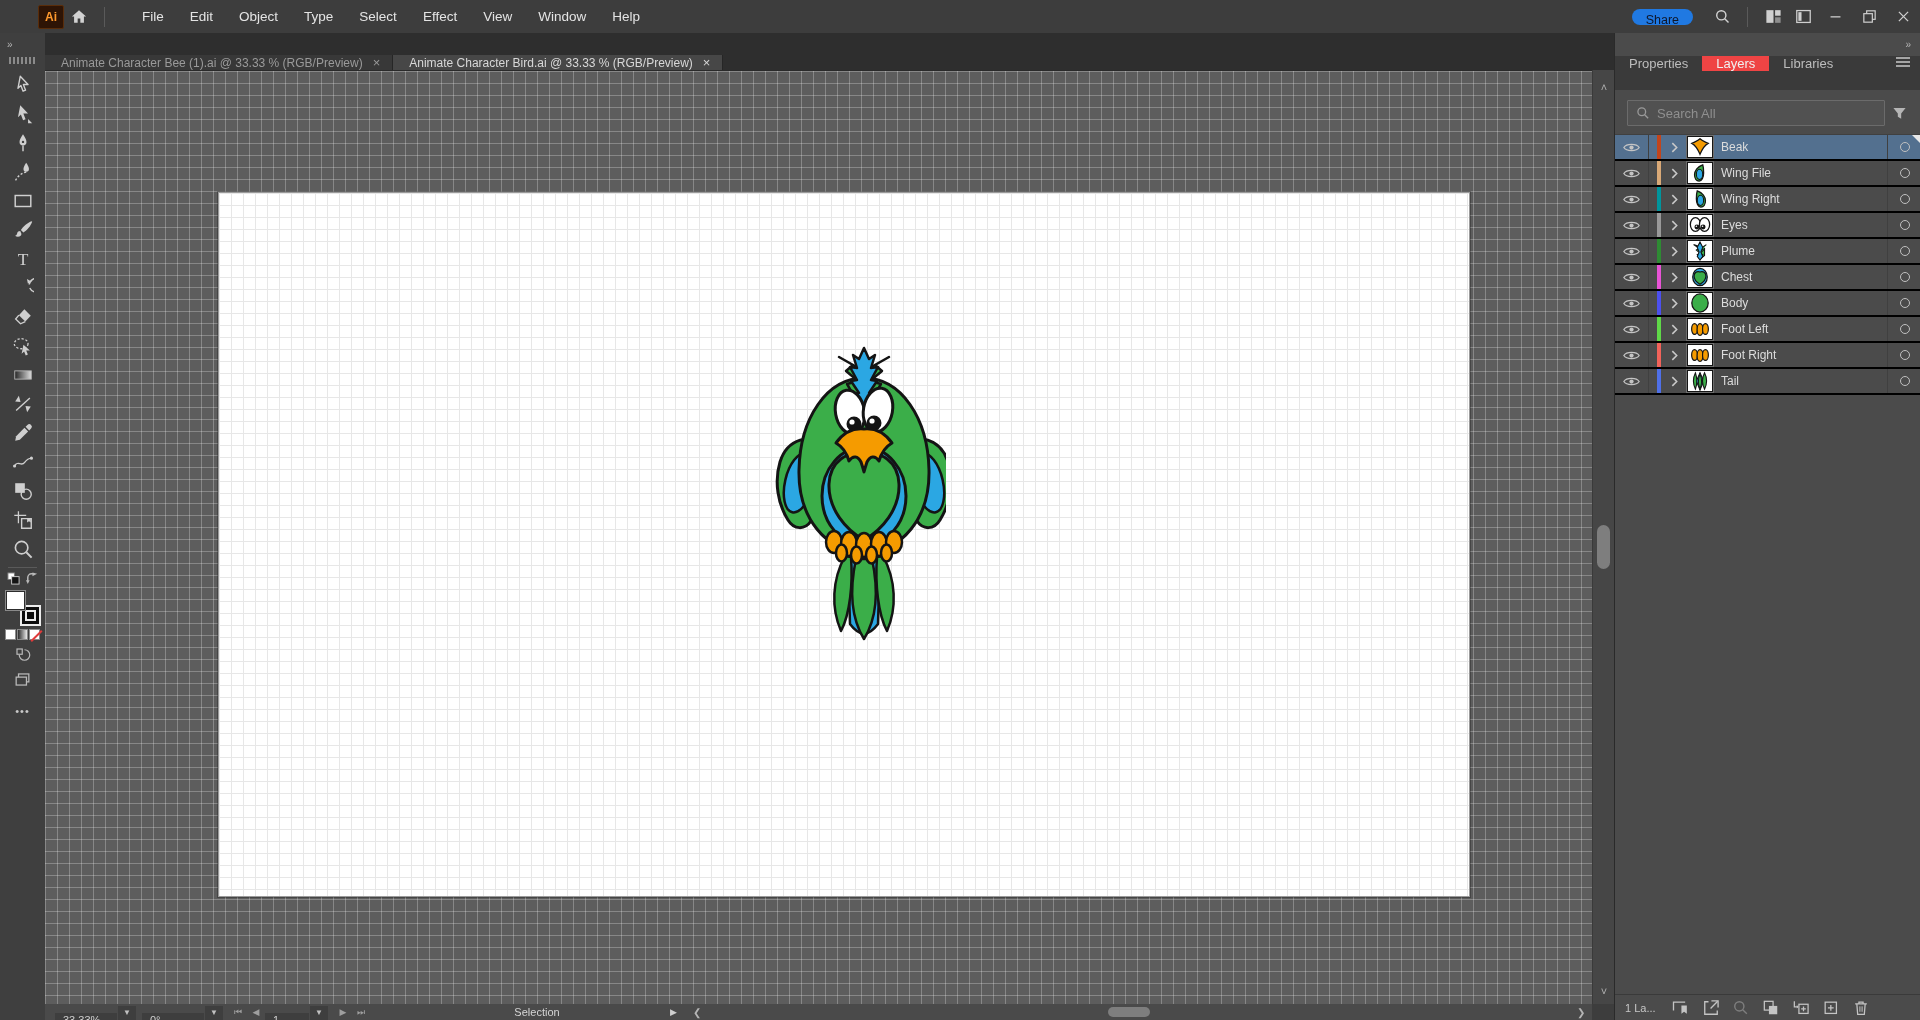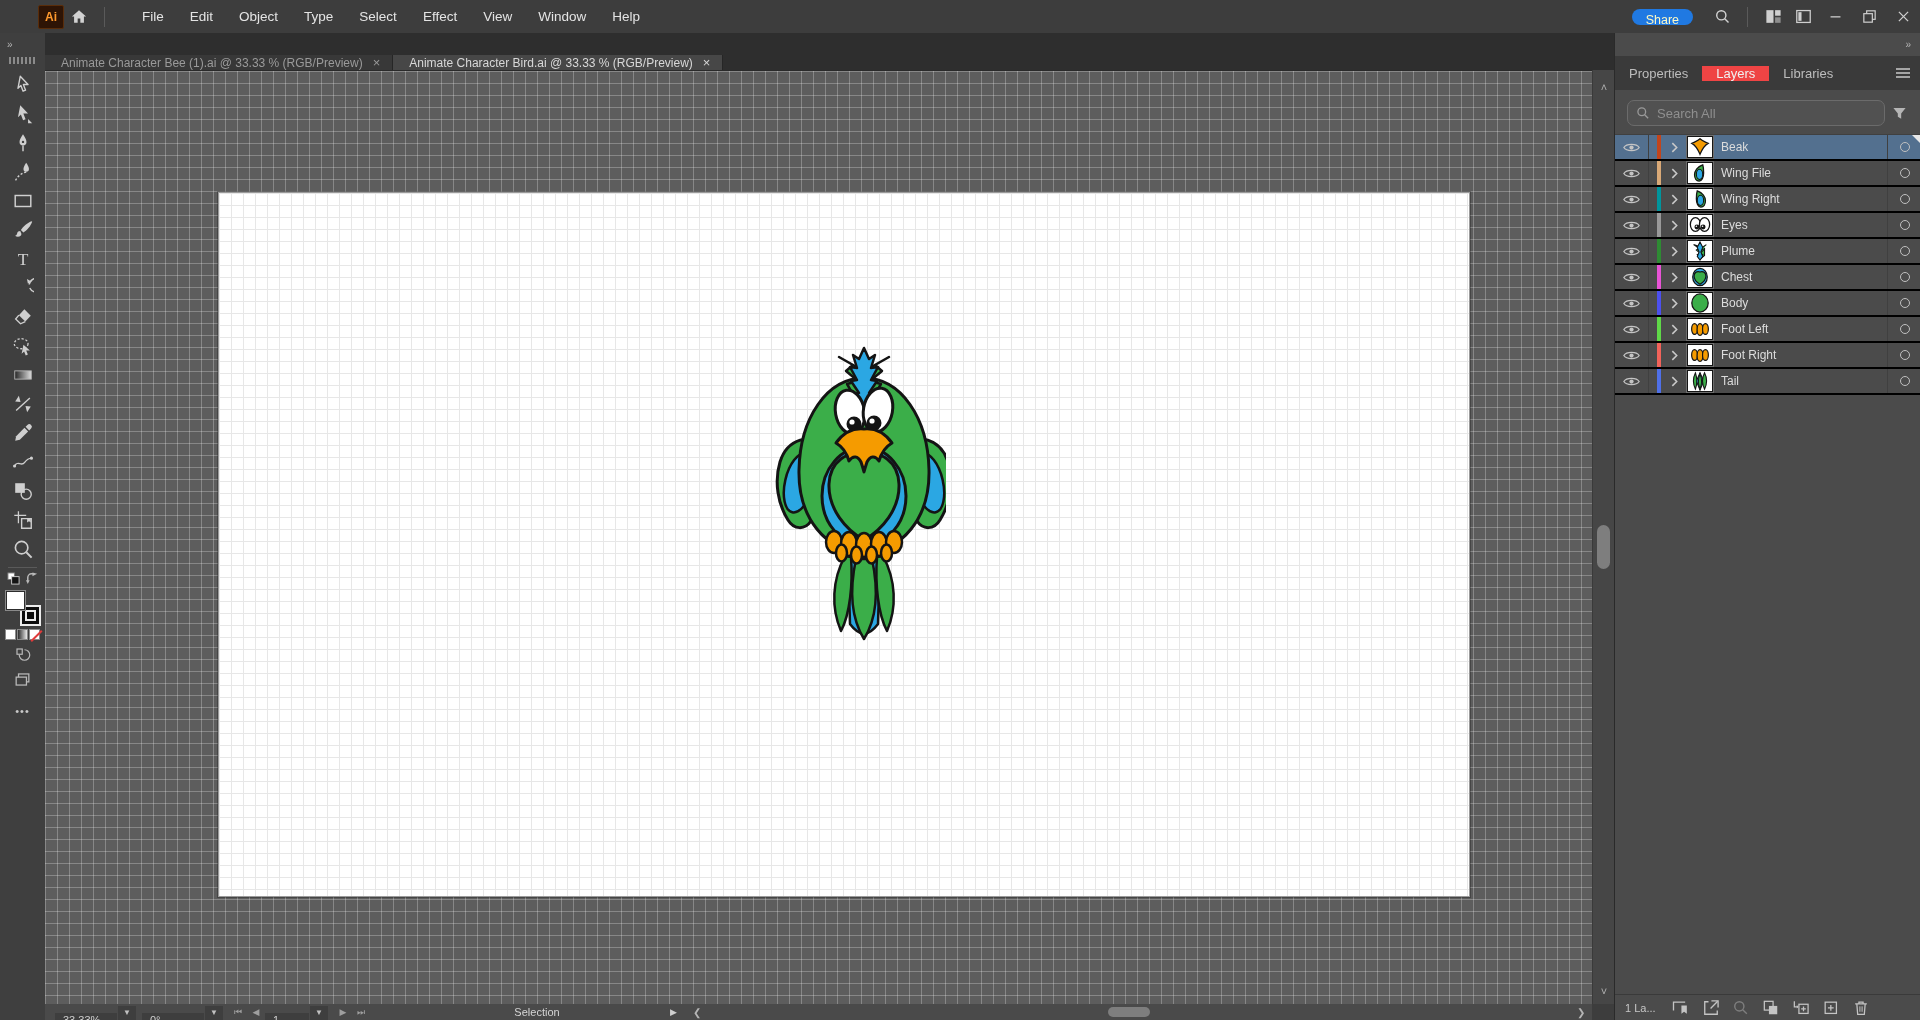--- a/index.html
+++ b/index.html
@@ -10,21 +10,21 @@
   
   .titlebar{position:absolute;left:0;top:0;width:1920px;height:33px;background:#3d3d3d;
     display:flex;align-items:center;color:#e0e0e0;font-size:13.5px;z-index:30}
   .app-icon{width:26px;height:24px;margin-left:38px;background:#2e1405;border:1px solid #5a2d0a;
     color:#ff9a2e;font-weight:bold;font-size:12px;display:flex;align-items:center;justify-content:center;border-radius:2px}
   .tb-icon{width:30px;height:26px;display:flex;align-items:center;justify-content:center;cursor:pointer}
   .tb-sep{width:1px;height:20px;background:#5a5a5a;margin:0 10px}
   .menus{display:flex;align-items:center;margin-left:14px}
   .menus .menu-item{padding:0 13px;line-height:33px;cursor:default;color:#e4e4e4}
   .tb-right{margin-left:auto;display:flex;align-items:center}
-  .share-btn{background:#2079e2;color:#fef9c3;border:none;border-radius:12px;height:16px;padding:4px 14px;
+  .share-btn{background:#2079e2;color:#0f172a;border:none;border-radius:12px;height:16px;padding:4px 14px;
     font-size:12.5px;font-family:inherit;cursor:pointer;margin-right:14px}
   .win-ctl{width:34px;height:30px;display:flex;align-items:center;justify-content:center;cursor:pointer}
 
   
   .tabbar{position:absolute;left:45px;top:33px;width:1569px;height:37px;background:#2e2e2e;
     display:flex;align-items:flex-end;z-index:20}
   .doc-tab{display:flex;align-items:center;padding:0 12px 0 16px;font-size:12px;color:#9a9a9a;
     background:#383838;border-right:1px solid #262626;max-width:410px;cursor:pointer;white-space:nowrap}
   .doc-tab.active{background:#474747;color:#d8d8d8}
   .doc-tab .tab-close{margin-left:10px;font-size:13px;color:inherit;cursor:pointer}
@@ -71,27 +71,27 @@
   .sb-nav span{width:18px;text-align:center;font-size:9px;cursor:pointer}
   .sb-status{position:absolute;left:432px;width:120px;text-align:center;color:#d5d5d5}
   .sb-play{position:absolute;left:625px;font-size:9px;color:#cfcfcf;cursor:pointer}
   .hs-left{position:absolute;left:648px;font-size:10px;color:#b5b5b5;cursor:pointer}
   .hs-thumb{position:absolute;left:1063px;top:3px;width:42px;height:10px;background:#7e7e7e;border-radius:5px;cursor:grab}
   .hs-right{position:absolute;left:1532px;font-size:10px;color:#b5b5b5;cursor:pointer}
 
   
   .panel{position:absolute;left:1614px;top:33px;width:306px;height:987px;background:#4b4b4b;z-index:25;border-left:1px solid #2a2a2a}
   .panel-collapse{position:absolute;right:10px;top:6px;color:#b5b5b5;font-size:10px;letter-spacing:-1px;cursor:pointer}
-  .panel-tabsrow{position:absolute;left:0;top:23px;width:306px;height:34px;background:#3a3a3a;display:flex;align-items:center}
+  .panel-tabsrow{position:absolute;left:0;top:23px;width:306px;height:34px;background:#3a3a3a;display:flex;align-items:flex-start}
   .panel-tab{padding:0 14px;display:flex;align-items:center;font-size:13px;color:#bdbdbd;cursor:pointer}
   .panel-tab.active{background:#ef4444;color:#f0f0f0}
   .panel-menu{margin-left:auto;width:36px;display:flex;align-items:center;justify-content:center;color:#c9c9c9;cursor:pointer}
   .panel-body{position:absolute;left:0;top:57px;width:306px;height:904px;background:#4b4b4b}
   .searchrow{display:flex;align-items:center;padding:10px 8px 8px 12px}
-  .searchbox{flex:1;display:flex;align-items:center;height:26px;background:#515151;border:1px solid #6b6b6b;border-radius:7px;padding:0 8px}
+  .searchbox{flex:1;display:flex;align-items:center;height:26px;background:#515151;border:1px solid #6b6b6b;border-radius:1px;padding:0 8px}
   .searchbox input{flex:1;background:transparent;border:none;outline:none;color:#d5d5d5;font-size:13px;font-family:inherit;margin-left:7px}
   .searchbox input::placeholder{color:#8f8f8f}
   .funnel{width:28px;display:flex;align-items:center;justify-content:center;cursor:pointer}
 
   .layers{border-top:1px solid #404040}
   .layer-row{position:relative;display:flex;align-items:center;height:26px;border-bottom:2px solid #000000;cursor:pointer}
   .layer-row.sel{background:#53708f}
   .layer-row.sel::after{content:"";position:absolute;right:0;top:0;border-style:solid;border-width:0 9px 9px 0;border-color:transparent #e8e8e8 transparent transparent}
   .l-eye{width:34px;display:flex;align-items:center;justify-content:center;border-right:1px solid #404040;height:100%;cursor:pointer}
   .l-lock{width:8px;height:100%}

